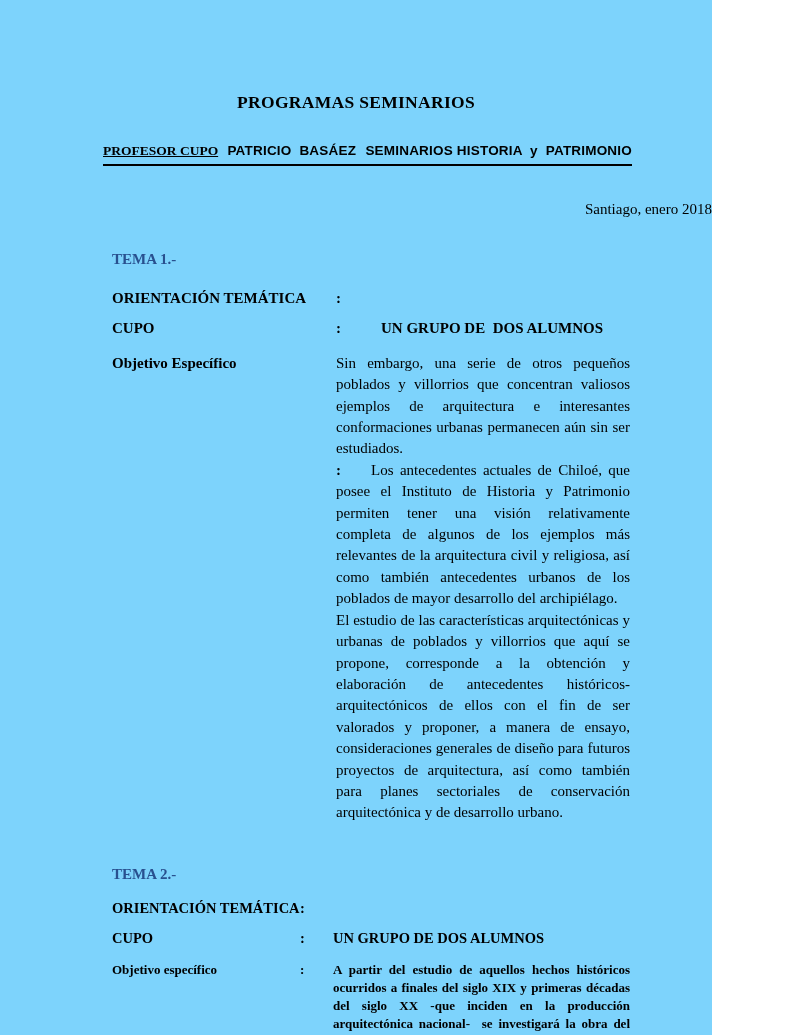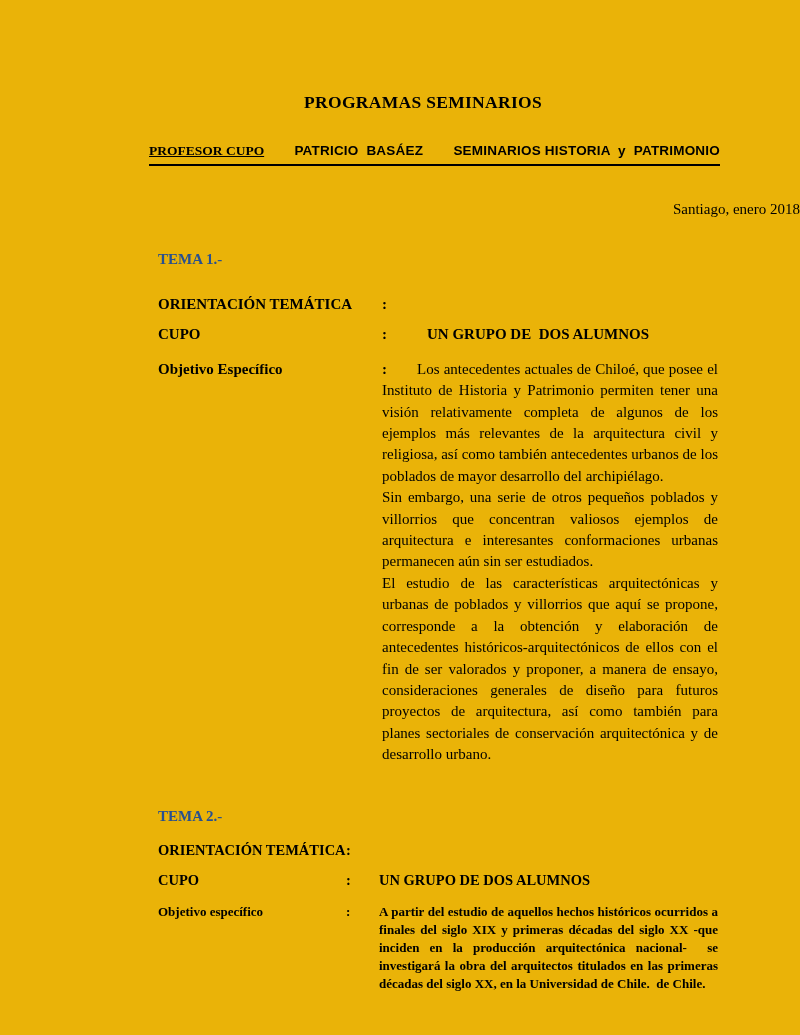--- a/index.html
+++ b/index.html
@@ -1,25 +1,24 @@
 <!DOCTYPE html>
 <html><head>
 <meta charset="utf-8">
 <style>
   html, body { margin: 0; padding: 0; background: #ffffff; }
   .page {
     position: relative;
-    width: 800px;
+    width: 712px;
     height: 1035px;
-    background: #eab308;
+    background: #7dd3fc;
     color: #000000;
     font-family: "Liberation Serif", "DejaVu Serif", serif;
     overflow: hidden;
     box-sizing: border-box;
-    padding-left: 46px;
   }
   .content { padding: 0 82px 0 112px; }
 
   
   .doc-title {
     margin-top: 92px;
     text-align: center;
     font-size: 17.5px;
     font-weight: bold;
     letter-spacing: 0.3px;
@@ -49,21 +48,21 @@
   }
 
   .dateline {
     margin-top: 35px;
     text-align: right;
     font-size: 15px;
   }
 
   .tema-heading {
     margin-top: 33px;
-    margin-bottom: 26px;
+    margin-bottom: 20px;
     font-size: 15px;
     font-weight: bold;
     color: #28508F;
   }
   .tema-heading.t2 { margin-top: 42px; margin-bottom: 15px; }
 
   
   .row-t1 {
     display: grid;
     grid-template-columns: 224px 45px 1fr;
@@ -130,22 +129,22 @@
 
     <div class="row-t1 cupo-row">
       <div class="label">CUPO</div>
       <div class="colon">:</div>
       <div class="val-cupo">UN GRUPO DE  DOS ALUMNOS</div>
     </div>
 
     <div class="row-t1 obj">
       <div class="label">Objetivo Específico</div>
       <div class="obj-body">
+        <p>Sin embargo, una serie de otros pequeños poblados y villorrios que concentran valiosos ejemplos de arquitectura e interesantes conformaciones urbanas permanecen aún sin ser estudiados.</p>
         <p><span class="colon">:</span><span class="tab-gap"></span><span>Los antecedentes actuales de  Chiloé, que posee el Instituto de  Historia y Patrimonio permiten tener una visión relativamente completa de algunos de los ejemplos más relevantes de la arquitectura civil y  religiosa,  así como también antecedentes urbanos de los poblados de mayor desarrollo del archipiélago.</span></p>
-        <p>Sin embargo, una serie de otros pequeños poblados y villorrios que concentran valiosos ejemplos de arquitectura e interesantes conformaciones urbanas permanecen aún sin ser estudiados.</p>
         <p>El estudio de las características arquitectónicas y urbanas de poblados y villorrios que aquí se propone, corresponde a la obtención y elaboración de antecedentes históricos-arquitectónicos de ellos con el fin de ser  valorados y proponer, a manera de ensayo,  consideraciones  generales de diseño para futuros proyectos de arquitectura, así como también para planes sectoriales de conservación arquitectónica y de desarrollo urbano.</p>
       </div>
     </div>
 
     <div class="tema-heading t2">TEMA 2.-</div>
 
     <div class="row-t2">
       <div class="label">ORIENTACIÓN TEMÁTICA</div>
       <div class="colon">:</div>
     </div>

